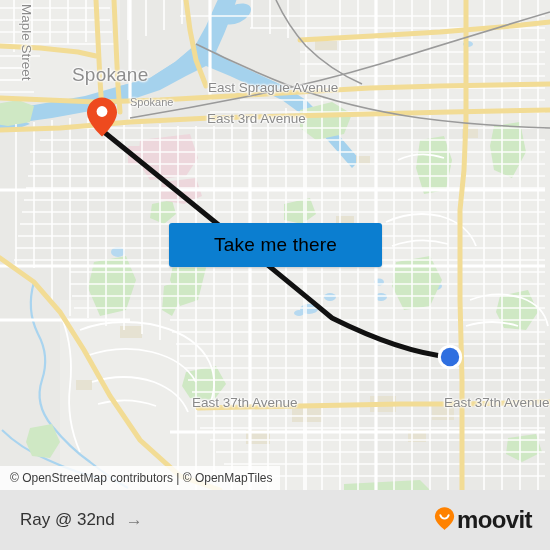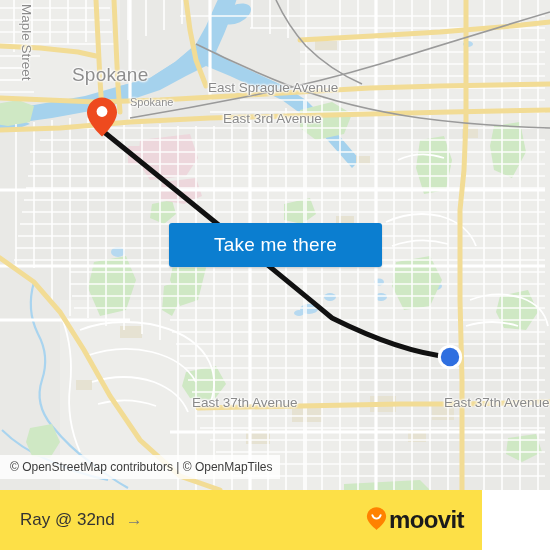--- a/index.html
+++ b/index.html
@@ -46,45 +46,45 @@
   }
 
   
   .take-me-there {
     position: absolute;
     left: 169px; top: 223px;
     width: 213px; height: 44px;
     background: #0b7ed0;
     border: none;
     border-radius: 3px;
-    color: #ffffff;
+    color: #000000;
     font-size: 19px;
     font-family: "Liberation Sans", sans-serif;
     letter-spacing: .2px;
     cursor: pointer;
     box-shadow: 0 1px 2px rgba(0,0,0,.18);
     display: flex; align-items: center; justify-content: center;
   }
 
   
   .attribution {
-    position: absolute; left: 0; bottom: 11px;
+    position: absolute; left: 0; bottom: 0;
     height: 24px;
     padding: 0 8px 0 10px;
     display: flex; align-items: center;
     background: rgba(255,255,255,0.82);
     font-size: 12px;
     color: #3c3c3c;
     white-space: nowrap;
   }
 
   
   .footer {
-    position: absolute; left: 0; top: 490px; width: 482px; height: 60px;
-    background: #fde047;
+    position: absolute; left: 0; top: 490px; width: 550px; height: 60px;
+    background: #e5e5e5;
     display: flex; align-items: center; justify-content: space-between;
     padding: 0 18px 0 20px;
   }
   .route-line {
     display: flex; align-items: center; gap: 11px;
     font-size: 17px; color: #333333;
     white-space: nowrap;
   }
   .route-arrow { color: #7a7a7a; font-size: 17px; }
   .brand { display: flex; align-items: flex-start; gap: 2px; }
@@ -331,21 +331,21 @@
     </svg>
 
     <div class="label label-city-big" style="left:72px; top:64px;">Spokane</div>
 
     <div class="label label-city-small" style="left:130px; top:96px;">Spokane</div>
 
     <div class="label label-vertical" style="left:34px; top:4px;">Maple Street</div>
 
     <div class="label label-street" style="left:208px; top:80px;">East Sprague Avenue</div>
 
-    <div class="label label-street" style="left:212px; top:111px;padding-left:11px;">East 3rd Avenue</div>
+    <div class="label label-street" style="left:196px; top:111px;padding-left:11px;">East 3rd Avenue</div>
 
     <div class="label label-street" style="left:192px; top:395px;">East 37th Avenue</div>
 
     <div class="label label-street" style="left:444px; top:395px;">East 37th Avenue</div>
 
     <div class="marker">
       <svg viewBox="0 0 32 42" width="32" height="42" xmlns="http://www.w3.org/2000/svg">
         <path d="M16 1.5 C7.7 1.5 1 8.2 1 16.5 C1 27 16 40.5 16 40.5 C16 40.5 31 27 31 16.5 C31 8.2 24.3 1.5 16 1.5 Z" fill="#ee4a1e"></path>
         <circle cx="16" cy="15.5" r="5.4" fill="#ffffff"></circle>
       </svg>

